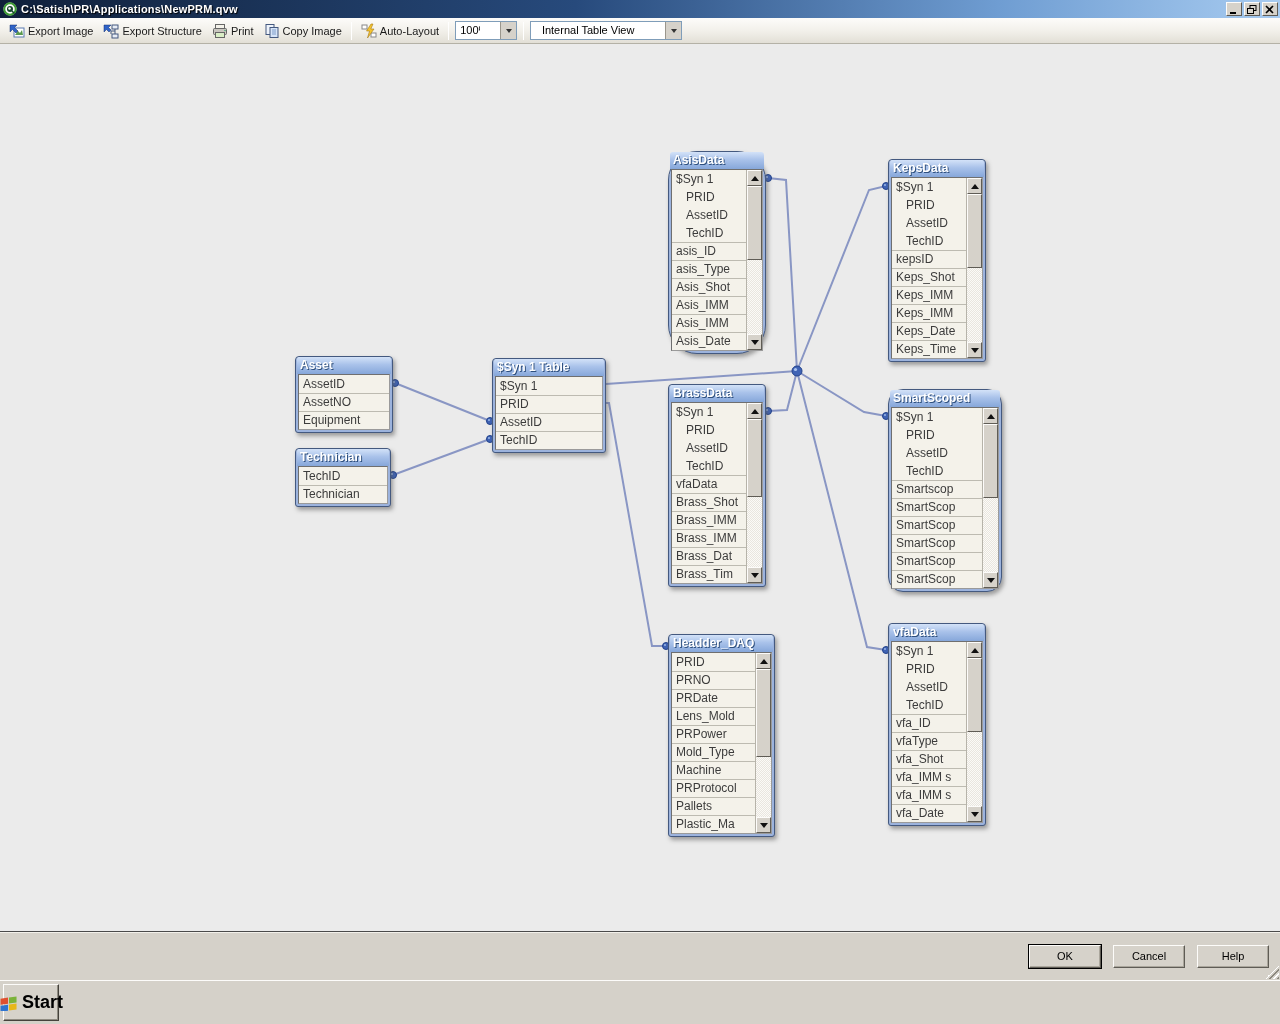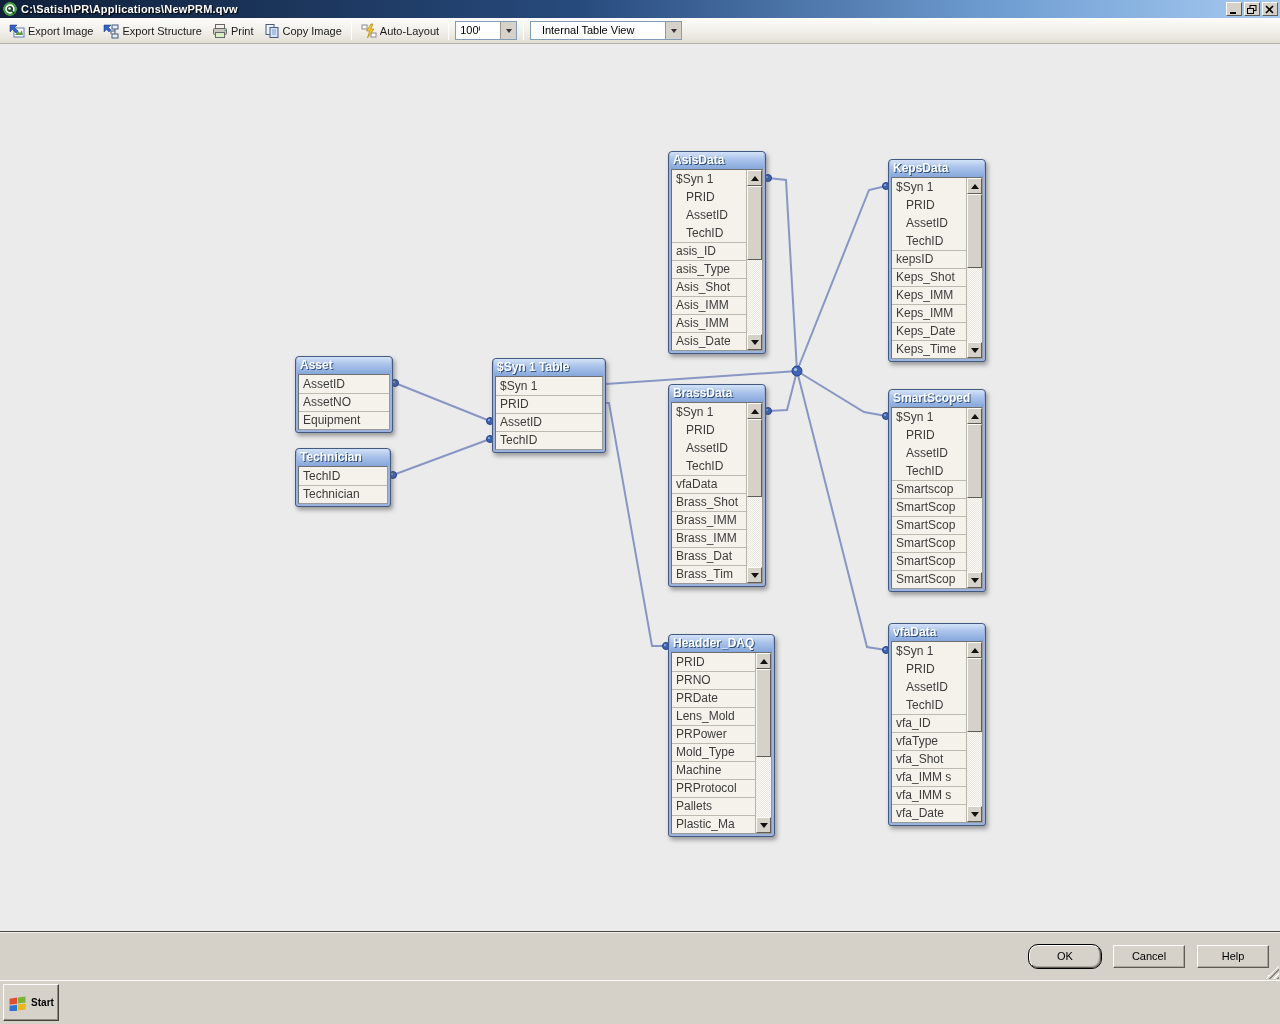--- a/index.html
+++ b/index.html
@@ -73,36 +73,36 @@
   .sb-thumb { position:absolute; left:0; width:15px; background:#d6d2ca; border:1px solid;
     border-color:#fdfcfa #5f5c55 #5f5c55 #fdfcfa; }
 
   
   #bottombar { position:absolute; left:0; top:931px; width:1280px; height:49px;
     background:#d5d1c9; border-top:1px solid #4a4a4a; box-shadow:inset 0 1px 0 #f2f0ea; }
   .dlg-btn { position:absolute; top:13px; width:72px; height:23px; background:#d6d2ca;
     border:1px solid; border-color:#fdfcfa #5f5c55 #5f5c55 #fdfcfa; font-size:11px;
     text-align:center; line-height:21px; color:#000;
     box-shadow:inset -1px -1px 0 #aaa69c; }
-  .dlg-btn.default { outline:1px solid #000;border-radius:9px; }
+  .dlg-btn.default { outline:1px solid #000; }
   #resize-grip { position:absolute; right:1px; bottom:1px; width:14px; height:14px;
     background:
       linear-gradient(135deg, transparent 0 50%, #fff 50% 57%, transparent 57%),
       linear-gradient(135deg, transparent 0 64%, #8a867c 64% 71%, transparent 71%),
       linear-gradient(135deg, transparent 0 78%, #fff 78% 85%, transparent 85%),
       linear-gradient(135deg, transparent 0 92%, #8a867c 92% 100%);
   }
 
   
   #taskbar { position:absolute; left:0; top:980px; width:1280px; height:44px; background:#d5d1c9;
     border-top:1px solid #fdfcfa; display:flex; align-items:center; }
   #start-btn { margin-left:3px; width:56px; height:37px; background:#d6d2ca; border:1px solid;
     border-color:#fdfcfa #45423c #45423c #fdfcfa; box-shadow:inset -1px -1px 0 #8f8b81;
     display:flex; align-items:center; justify-content:center; gap:3px; }
-  #start-btn .start-label { font-weight:bold; font-size:10px; color:#000; }
+  #start-btn .start-label { font-weight:bold; font-size:18px; color:#000; }
   #tray { position:absolute; right:0; top:0; height:44px; display:flex; align-items:center;
     border-left:1px solid #9a968c; box-shadow:-1px 0 0 #fff; padding:0 4px 0 8px; gap:6px; }
   #tray-clock { text-align:right; font-size:11px; color:#000; line-height:14px; width:70px; }
   #show-desktop { width:14px; height:36px; background:#cfccc4; border:1px solid;
     border-color:#5f5c55 #fdfcfa #fdfcfa #5f5c55; display:flex; align-items:flex-end;
     justify-content:center; padding-bottom:3px; }
 </style>
 </head>
 <body>
 
@@ -226,21 +226,21 @@
         <circle cx="768" cy="367" r="3.5" fill="#3f63b5" stroke="#23438c"></circle>
         <circle cx="767" cy="366" r="1" fill="#9db9ea"></circle>
         <circle cx="886" cy="372" r="3.5" fill="#3f63b5" stroke="#23438c"></circle>
         <circle cx="885" cy="371" r="1" fill="#9db9ea"></circle>
         <circle cx="886" cy="606" r="3.5" fill="#3f63b5" stroke="#23438c"></circle>
         <circle cx="885" cy="605" r="1" fill="#9db9ea"></circle>
         <circle cx="797" cy="327" r="5" fill="#3f63b5" stroke="#23438c"></circle>
         <circle cx="795.5" cy="325.5" r="1.6" fill="#a9c3ef"></circle>
       </svg>
     <div id="tables-layer">
-        <div class="tbl" style="left: 668px; top: 107px; width: 98px;">
+        <div class="tbl" style="left: 668px; top: 107px; width: 98px; border-radius: 29px;">
           <div class="tbl-header">AsisData</div>
           <div class="tbl-body has-scroll">
             <div class="tbl-row">$Syn 1</div>
             <div class="tbl-row indent">PRID</div>
             <div class="tbl-row indent">AssetID</div>
             <div class="tbl-row indent">TechID</div>
             <div class="tbl-row sep">asis_ID</div>
             <div class="tbl-row sep">asis_Type</div>
             <div class="tbl-row sep">Asis_Shot</div>
             <div class="tbl-row sep">Asis_IMM</div>
@@ -310,21 +310,21 @@
             <div class="tbl-row sep">Brass_IMM</div>
             <div class="tbl-row sep">Brass_Dat</div>
             <div class="tbl-row sep">Brass_Tim</div>
             <div class="tbl-scroll">
               <div class="sb-btn up"></div>
               <div class="sb-thumb" style="top: 16px; height: 78px;"></div>
               <div class="sb-btn down"></div>
             </div>
           </div>
         </div>
-        <div class="tbl" style="left: 888px; top: 345px; width: 98px;">
+        <div class="tbl" style="left: 888px; top: 345px; width: 114px; border-radius: 15px;">
           <div class="tbl-header">SmartScoped</div>
           <div class="tbl-body has-scroll">
             <div class="tbl-row">$Syn 1</div>
             <div class="tbl-row indent">PRID</div>
             <div class="tbl-row indent">AssetID</div>
             <div class="tbl-row indent">TechID</div>
             <div class="tbl-row sep">Smartscop</div>
             <div class="tbl-row sep">SmartScop</div>
             <div class="tbl-row sep">SmartScop</div>
             <div class="tbl-row sep">SmartScop</div>

